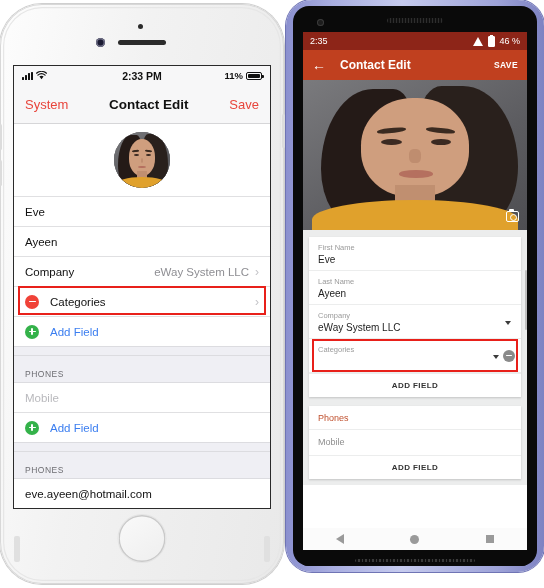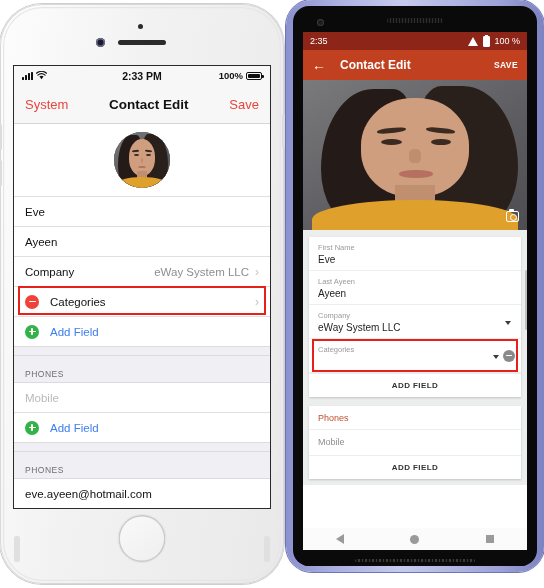--- a/index.html
+++ b/index.html
@@ -253,21 +253,21 @@
               <i></i>
             </span>
           <svg width="11" height="9" viewBox="0 0 11 9">
             <path d="M5.5 8.2 L3.4 5.6 a3.4 3.4 0 0 1 4.2 0 Z" fill="#111"></path>
             <path d="M1.9 4.1 a5.6 5.6 0 0 1 7.2 0" stroke="#111" stroke-width="1.2" fill="none" stroke-linecap="round"></path>
             <path d="M0.5 2.2 a8 8 0 0 1 10 0" stroke="#111" stroke-width="1.2" fill="none" stroke-linecap="round"></path>
           </svg>
         </span>
         <span class="time">2:33 PM</span>
         <span class="right">
-          <span>100%</span>
+          <span>11%</span>
           <span class="batt">
               <i></i>
             </span>
         </span>
       </div>
 
       <div class="ios-nav">
         <span class="act">System</span>
         <span class="title">Contact Edit</span>
         <span class="act">Save</span>
@@ -360,21 +360,21 @@
       <div class="and-topcam"></div>
       <div class="and-speaker"></div>
 
       <div class="and-screen">
 
         <div class="and-status">
           <span>2:35</span>
           <span class="r">
             <span class="wifi"></span>
             <span class="abatt"></span>
-            <span>100 %</span>
+            <span>46 %</span>
           </span>
         </div>
 
         <div class="and-appbar">
           <span class="back">←</span>
           <span class="title">Contact Edit</span>
           <span class="save">SAVE</span>
         </div>
 
         <div class="and-photo">
@@ -400,21 +400,21 @@
         </div>
 
         <div class="and-content">
 
           <div class="and-card">
             <div class="and-field">
               <div class="lab">First Name</div>
               <div class="val">Eve</div>
             </div>
             <div class="and-field">
-              <div class="lab">Last Ayeen</div>
+              <div class="lab">Last Name</div>
               <div class="val">Ayeen</div>
             </div>
             <div class="and-field">
               <div class="lab">Company</div>
               <div class="val">eWay System LLC</div>
               <div class="caret"></div>
             </div>
             <div class="and-field" style="position:relative;">
               <div class="lab">Categories</div>
               <div class="val empty"></div>

